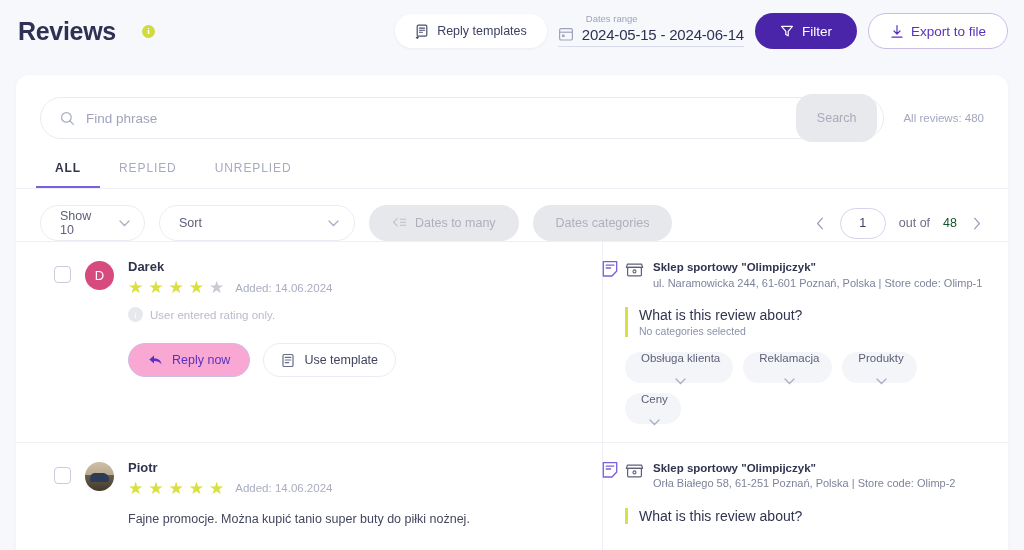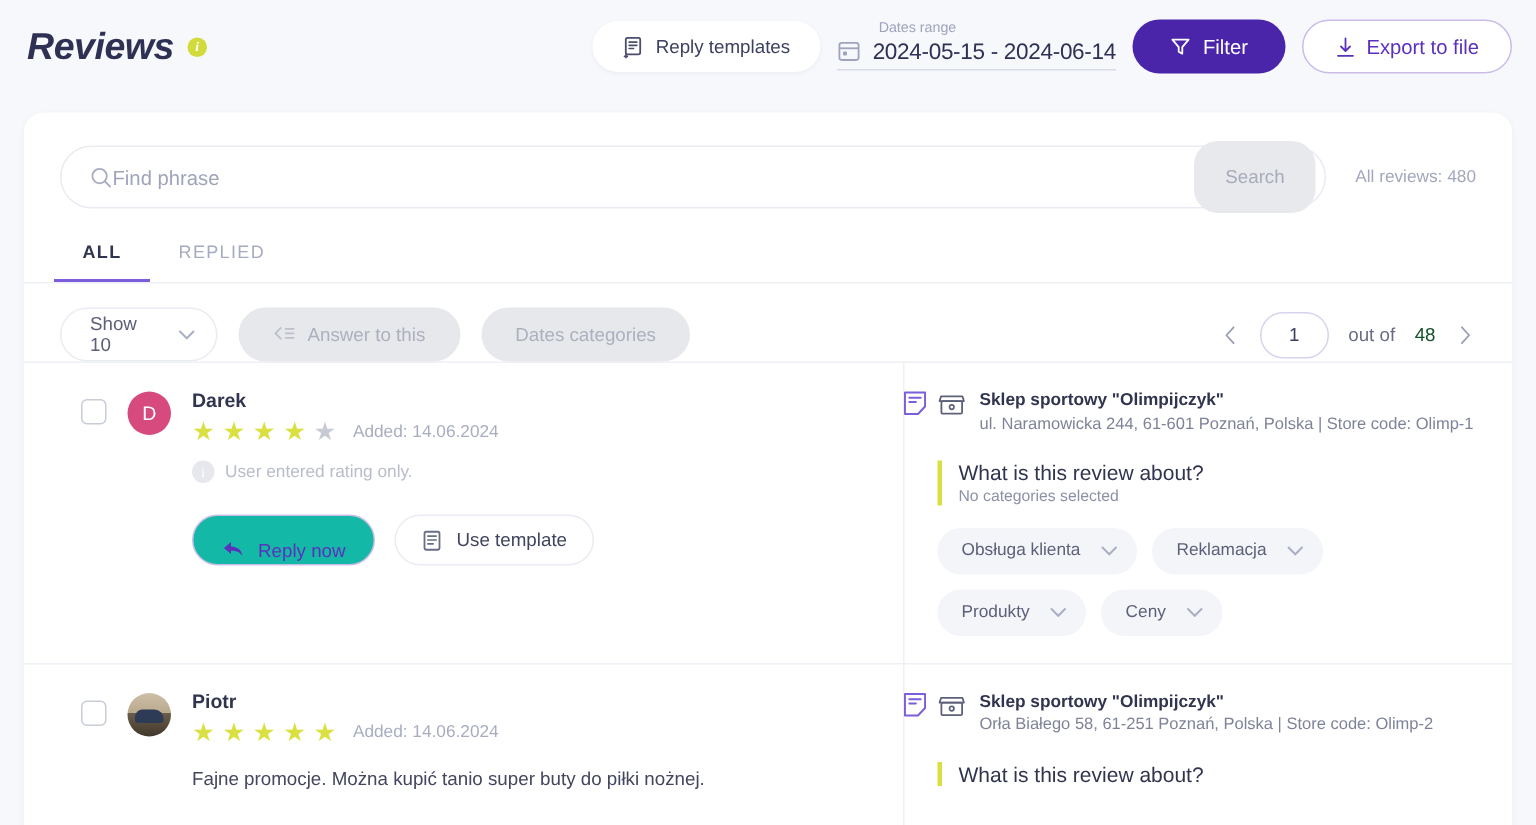--- a/index.html
+++ b/index.html
@@ -12,21 +12,21 @@
     -webkit-font-smoothing: antialiased;
   }
 
   
   .topbar {
     height: 62px;
     display: flex; align-items: center;
     padding: 0 16px 0 18px;
     background: #f7f8fb;
   }
-  .page-title-wrap { display:flex; align-items:center; gap:9px;font-style:italic; }
+  .page-title-wrap { display:flex; align-items:center; gap:26px; }
   .page-title {
     font-size: 25px; font-weight: bold; letter-spacing: -0.3px;
     color: #2e3154;
   }
   .info-badge {
     width: 13px; height: 13px; border-radius: 50%;
     background: #d2db3c;
     color: #ffffff; font-size: 9px; font-weight: bold;
     display:flex; align-items:center; justify-content:center;
     font-family: "Liberation Serif", serif;
@@ -76,21 +76,21 @@
     height: 520px;
     overflow: hidden;
   }
 
   
   .search-row { display:flex; align-items:center; padding: 19px 24px 0 24px; }
   .search-box {
     flex: 1;
     height: 42px; border-radius: 21px;
     border: 1px solid #e9ebf2;
-    display:flex; align-items:center; 
+    display:flex; align-items:center; gap:11px;
     padding: 16px 19px;
     background:#fff;
   }
   .search-box input {
     border:none; outline:none; flex:1;
     font-size: 13.5px; color:#3a3c5a;
     font-family:"Liberation Sans", sans-serif;
     background:transparent;
   }
   .search-box input::placeholder { color:#a0a4bb; }
@@ -174,22 +174,22 @@
   .note-row { display:flex; align-items:center; gap:7px; margin-top:11px; }
   .i-circle {
     width:15px;height:15px;border-radius:50%;background:#e7e8ed;color:#ffffff;
     font-size:9px;display:flex;align-items:center;justify-content:center;
     font-family:"Liberation Serif", serif;
   }
   .note-text { font-size:11.5px; color:#b9bcca; }
   .rv-body { font-size:12.5px; color:#43465e; margin-top:13px; line-height:1.5; }
   .actions { display:flex; gap:13px; margin-top: 21px; align-items:center;}
   .reply-btn {
-    height:34px; border-radius:18px; border:1px solid #c9bde8; background:#14b8a6;
-    color:#5a31bd; font-size:12.5px; display:inline-flex; gap:9px;
+    height:34px; border-radius:18px; border:1px solid #c9bde8; background:#f9a8d4;
+    color:#5a31bd; font-size:12.5px; display:inline-flex; align-items:center; gap:9px;
     padding: 16px 19px; cursor:pointer; font-family:"Liberation Sans", sans-serif;
   }
   .template-btn {
     height:34px; border-radius:18px; border:1px solid #eaecf3; background:#fff;
     color:#41445e; font-size:12.5px; display:inline-flex; align-items:center; gap:9px;
     padding: 0 17px; cursor:pointer; font-family:"Liberation Sans", sans-serif;
   }
   .note-icon-col { position:absolute; left: 585px; top: 18px; }
 
   .review-right {
@@ -198,21 +198,21 @@
   .store-row { display:flex; gap:9px; align-items:flex-start; }
   .store-name { font-size:11.5px; font-weight:bold; color:#31344f; line-height:1.35;}
   .store-addr { font-size:11px; color:#7f8399; line-height:1.4; }
   .about-block { margin-top: 16px; padding-left: 11px; border-left: 3px solid #d9e03f; }
   .about-title { font-size:14px; color:#31344f; }
   .about-sub { font-size:10.5px; color:#8d91a7; margin-top:2px;}
   .cat-wrap { display:flex; flex-wrap:wrap; gap:10px; margin-top:15px; max-width: 315px;}
   .cat-pill {
     height:31px; border-radius:16px; background:#f4f5f9;
     display:inline-flex; align-items:center; gap:14px;
-    padding: 0 13px 0 16px; font-size:11.5px; color:#5d6079; cursor:pointer;
+    padding: 0 13px 0 16px; font-size:11.5px; color:#5d6079; cursor:pointer;flex-direction:column;
   }
 
   svg { display:block; }
 </style>
 </head>
 <body>
 
 <div class="topbar">
   <div class="page-title-wrap">
     <div class="page-title">Reviews</div>
@@ -279,40 +279,49 @@
       </span>
       <input type="text" placeholder="Find phrase" style="">
     </div>
     <button class="search-submit">Search</button>
     <div class="all-reviews">All reviews: 480</div>
   </div>
 
   <div class="tabs">
     <button class="tab active">ALL</button>
     <button class="tab">REPLIED</button>
+    <button class="tab">UNREPLIED</button>
   </div>
   <div class="tabs-line"></div>
 
   <div class="toolbar">
     <div class="select-pill w1">
       <span>Show 10</span>
       <span class="chev">
         <svg width="11" height="7" viewBox="0 0 11 7" fill="none">
             <path d="M1 1l4.5 4.5L10 1" stroke="#a9aec4" stroke-width="1.3" stroke-linecap="round"></path>
           </svg>
       </span>
     </div>
+    <div class="select-pill w2">
+      <span>Sort</span>
+      <span class="chev">
+        <svg width="11" height="7" viewBox="0 0 11 7" fill="none">
+            <path d="M1 1l4.5 4.5L10 1" stroke="#a9aec4" stroke-width="1.3" stroke-linecap="round"></path>
+          </svg>
+      </span>
+    </div>
     <button class="ghost-btn">
       <span>
         <svg width="15" height="12" viewBox="0 0 15 12" fill="none">
           <path d="M5.2 1.6L1.6 5.2l3.6 3.6" stroke="#bdc0cb" stroke-width="1.2" stroke-linecap="round" stroke-linejoin="round"></path>
           <path d="M8.4 2.2h5.4M8.4 5.2h5.4M8.4 8.2h5.4" stroke="#bdc0cb" stroke-width="1.1" stroke-linecap="round"></path>
         </svg>
       </span>
-      <span>Answer to this</span>
+      <span>Dates to many</span>
     </button>
     <button class="ghost-btn">
       <span>Dates categories</span>
     </button>
 
     <div class="pager">
       <span class="pg-arrow">
         <svg width="8" height="13" viewBox="0 0 8 13" fill="none">
             <path d="M6.4 1.2L1.6 6.5l4.8 5.3" stroke="#9a9eb4" stroke-width="1.2" stroke-linecap="round" stroke-linejoin="round"></path>
           </svg>

